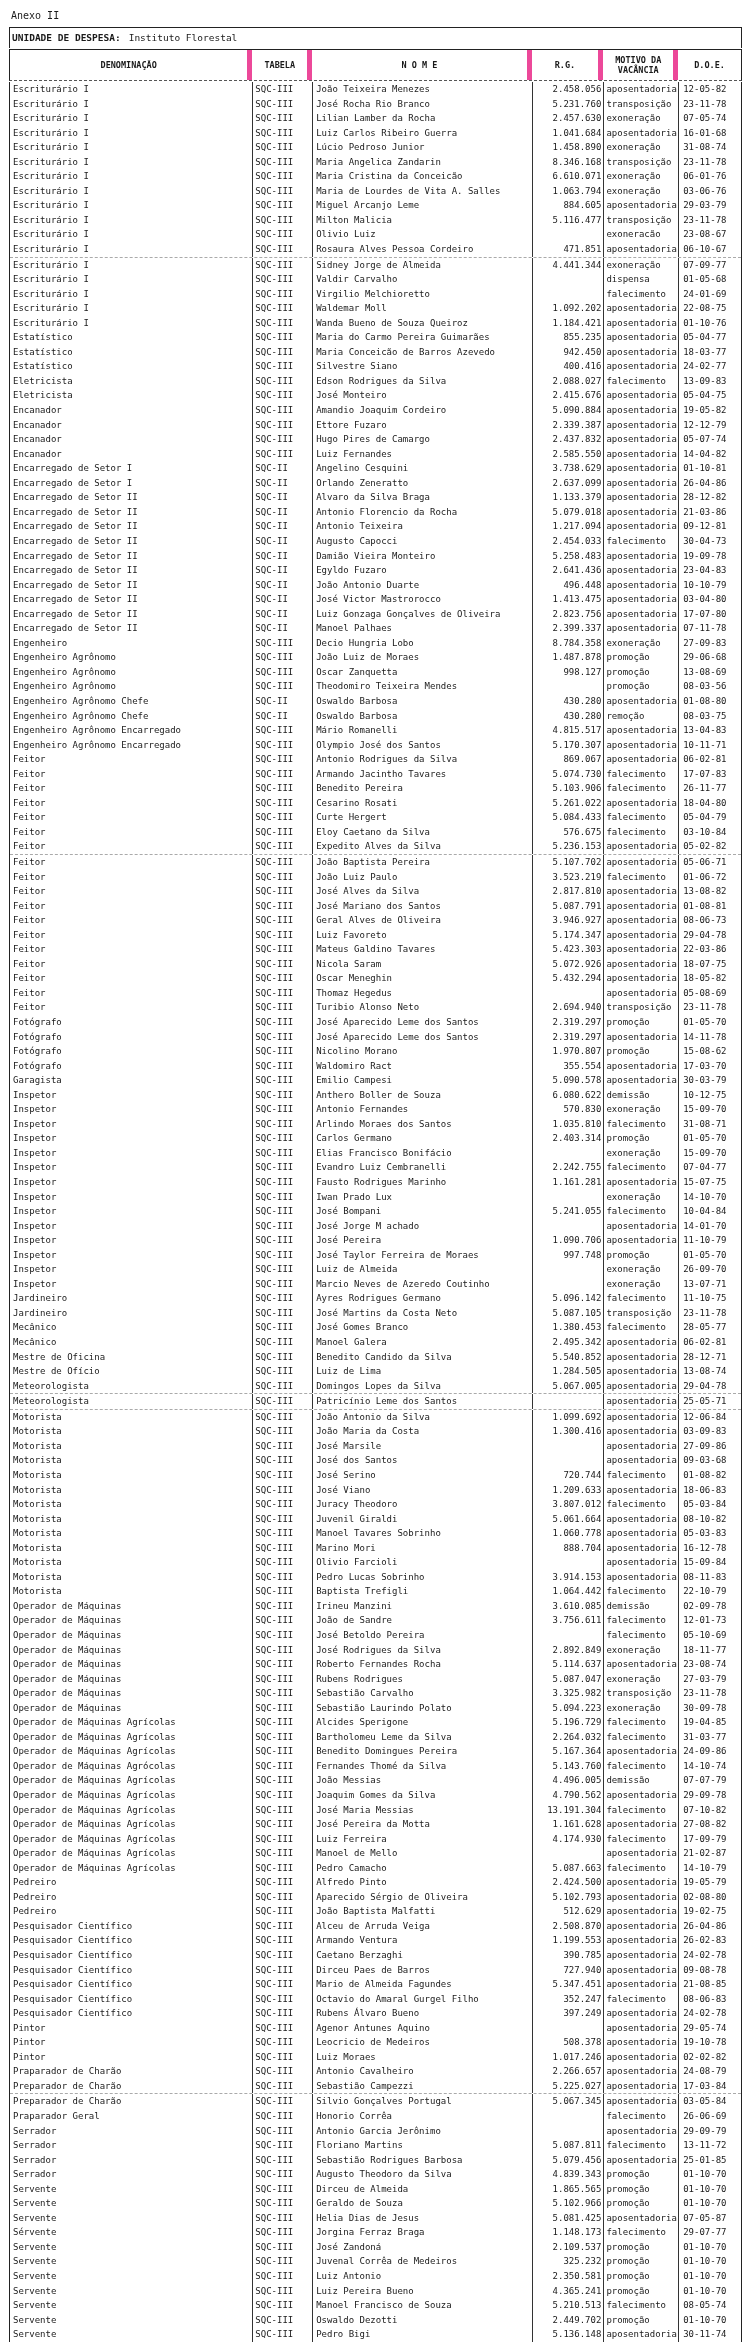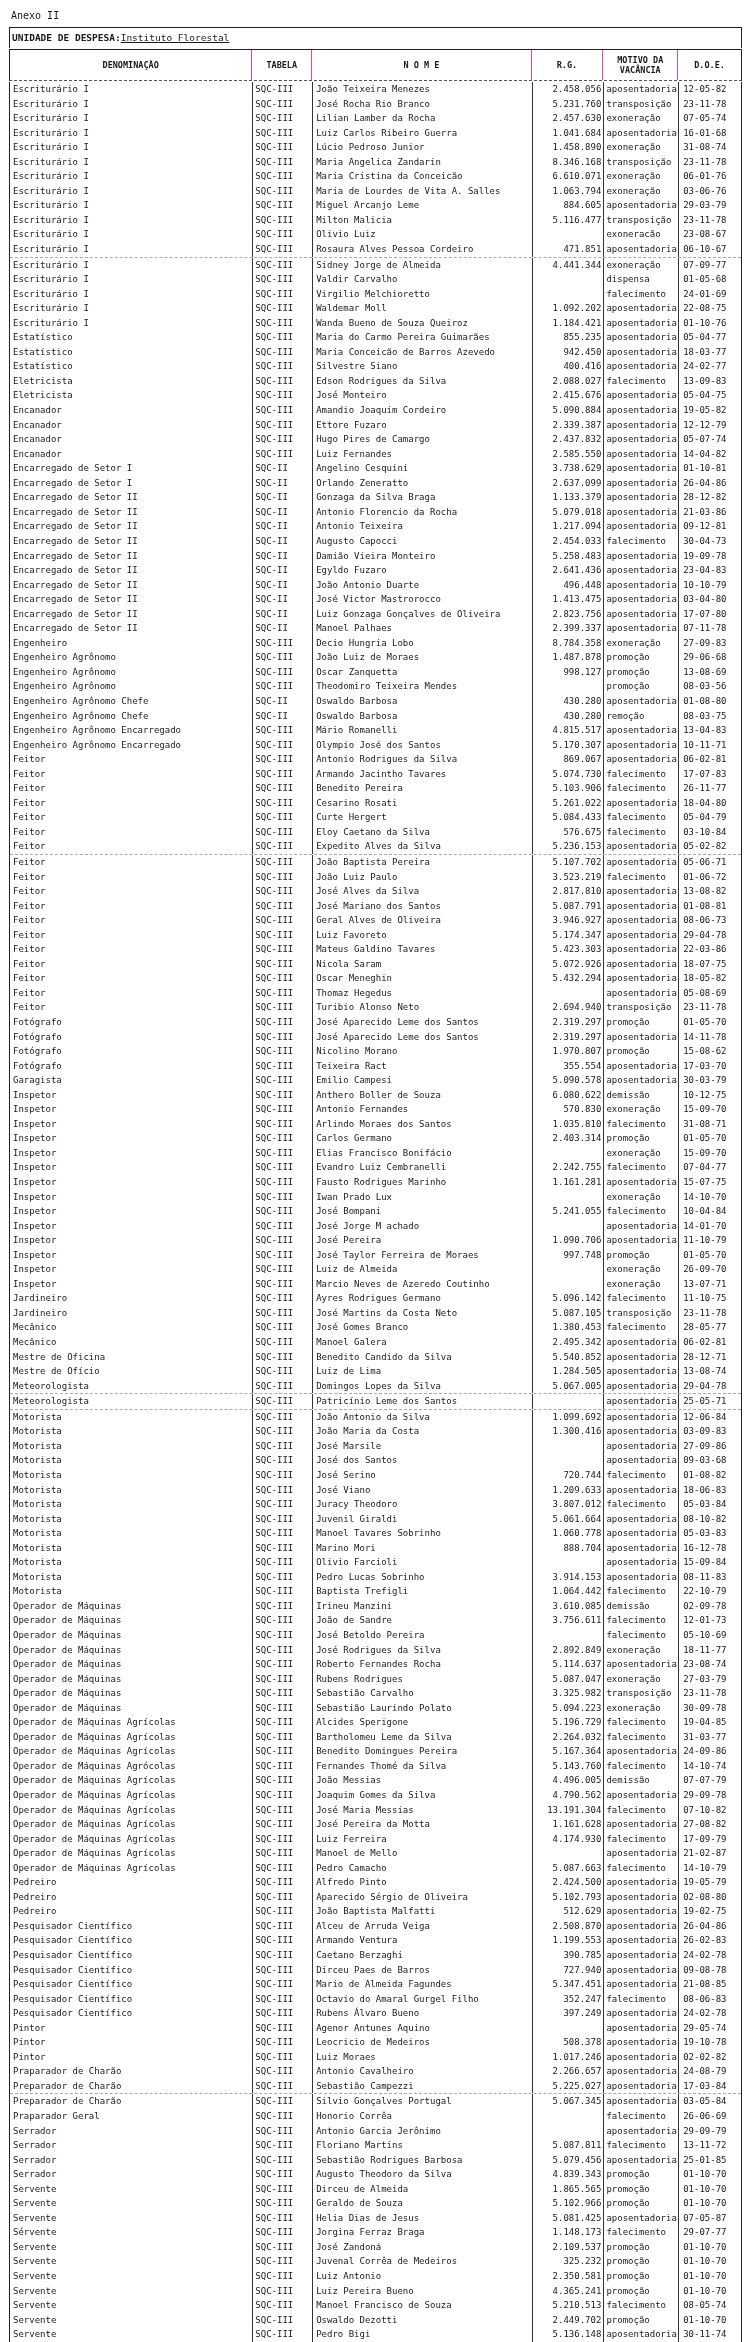--- a/index.html
+++ b/index.html
@@ -1,22 +1,22 @@
 <!DOCTYPE html>
 <html><head>
 <meta charset="utf-8">
 <style>
   html, body { margin: 0; padding: 0; background: #ffffff; }
   body { width: 754px; height: 2342px; overflow: hidden; font-family: "DejaVu Sans Mono", "Liberation Mono", monospace; color: #1a1a1a; position: relative; }
   .annex { position: absolute; left: 11px; top: 10px; font-size: 10px; }
   .frame { position: absolute; left: 9px; top: 27px; width: 733px; border-top: 1.5px solid #222; }
   .unit { position: absolute; left: 9px; top: 28px; width: 733px; height: 20px; font-size: 9.5px; font-weight: bold; line-height: 20px; border-left: 1px solid #222; border-right: 1px solid #222; padding-left: 2px; box-sizing: border-box; }
-  .unit .unit-value { font-weight: normal; margin-left: 0; text-decoration: underline; }
+  .unit .unit-value { font-weight: normal; margin-left: 8px; }
   .hdr { position: absolute; left: 9px; top: 49px; width: 733px; height: 32px; border-top: 1.5px solid #222; border-bottom: 1px dashed #555; border-left: 1px solid #222; border-right: 1px solid #222; box-sizing: border-box; display: flex; font-size: 8.5px; font-weight: bold; }
-  .hdr div { display: flex; align-items: center; justify-content: center; text-align: center; border-right: 1px solid #ec4899; box-sizing: border-box; line-height: 10px; }
+  .hdr div { display: flex; align-items: center; justify-content: center; text-align: center; border-right: 5px solid #ec4899; box-sizing: border-box; line-height: 10px; }
   .hdr div:last-child { border-right: none; }
   .c1 { width: 243px; } .c2 { width: 60px; } .c3 { width: 220px; } .c4 { width: 72px; } .c5 { width: 75px; } .c6 { width: 63px; }
   .body { position: absolute; left: 9px; top: 82px; width: 733px; border-left: 1px solid #222; border-right: 1px solid #222; box-sizing: border-box; }
   .row { display: flex; height: 14.55px; font-size: 9px; line-height: 14.55px; white-space: nowrap; }
   .row > span { box-sizing: border-box; overflow: hidden; }
   .row .c1 { padding-left: 3px; }
   .row .c2 { padding-left: 2px; border-left: 1px solid #333; }
   .row .c3 { padding-left: 3px; border-left: 1px solid #333; }
   .row .c4 { text-align: right; padding-right: 2px; border-left: 1px solid #333; }
   .row .c5 { padding-left: 2px; border-left: 1px solid #333; }
@@ -260,21 +260,21 @@
       <span class="c1">Encarregado de Setor I</span>
       <span class="c2">SQC-II</span>
       <span class="c3">Orlando Zeneratto</span>
       <span class="c4">2.637.099</span>
       <span class="c5">aposentadoria</span>
       <span class="c6">26-04-86</span>
     </div>
     <div class="row">
       <span class="c1">Encarregado de Setor II</span>
       <span class="c2">SQC-II</span>
-      <span class="c3">Gonzaga da Silva Braga</span>
+      <span class="c3">Alvaro da Silva Braga</span>
       <span class="c4">1.133.379</span>
       <span class="c5">aposentadoria</span>
       <span class="c6">28-12-82</span>
     </div>
     <div class="row">
       <span class="c1">Encarregado de Setor II</span>
       <span class="c2">SQC-II</span>
       <span class="c3">Antonio Florencio da Rocha</span>
       <span class="c4">5.079.018</span>
       <span class="c5">aposentadoria</span>
@@ -572,21 +572,21 @@
       <span class="c1">Fotógrafo</span>
       <span class="c2">SQC-III</span>
       <span class="c3">Nicolino Morano</span>
       <span class="c4">1.970.807</span>
       <span class="c5">promoção</span>
       <span class="c6">15-08-62</span>
     </div>
     <div class="row">
       <span class="c1">Fotógrafo</span>
       <span class="c2">SQC-III</span>
-      <span class="c3">Teixeira Ract</span>
+      <span class="c3">Waldomiro Ract</span>
       <span class="c4">355.554</span>
       <span class="c5">aposentadoria</span>
       <span class="c6">17-03-70</span>
     </div>
     <div class="row">
       <span class="c1">Garagista</span>
       <span class="c2">SQC-III</span>
       <span class="c3">Emilio Campesi</span>
       <span class="c4">5.090.578</span>
       <span class="c5">aposentadoria</span>

